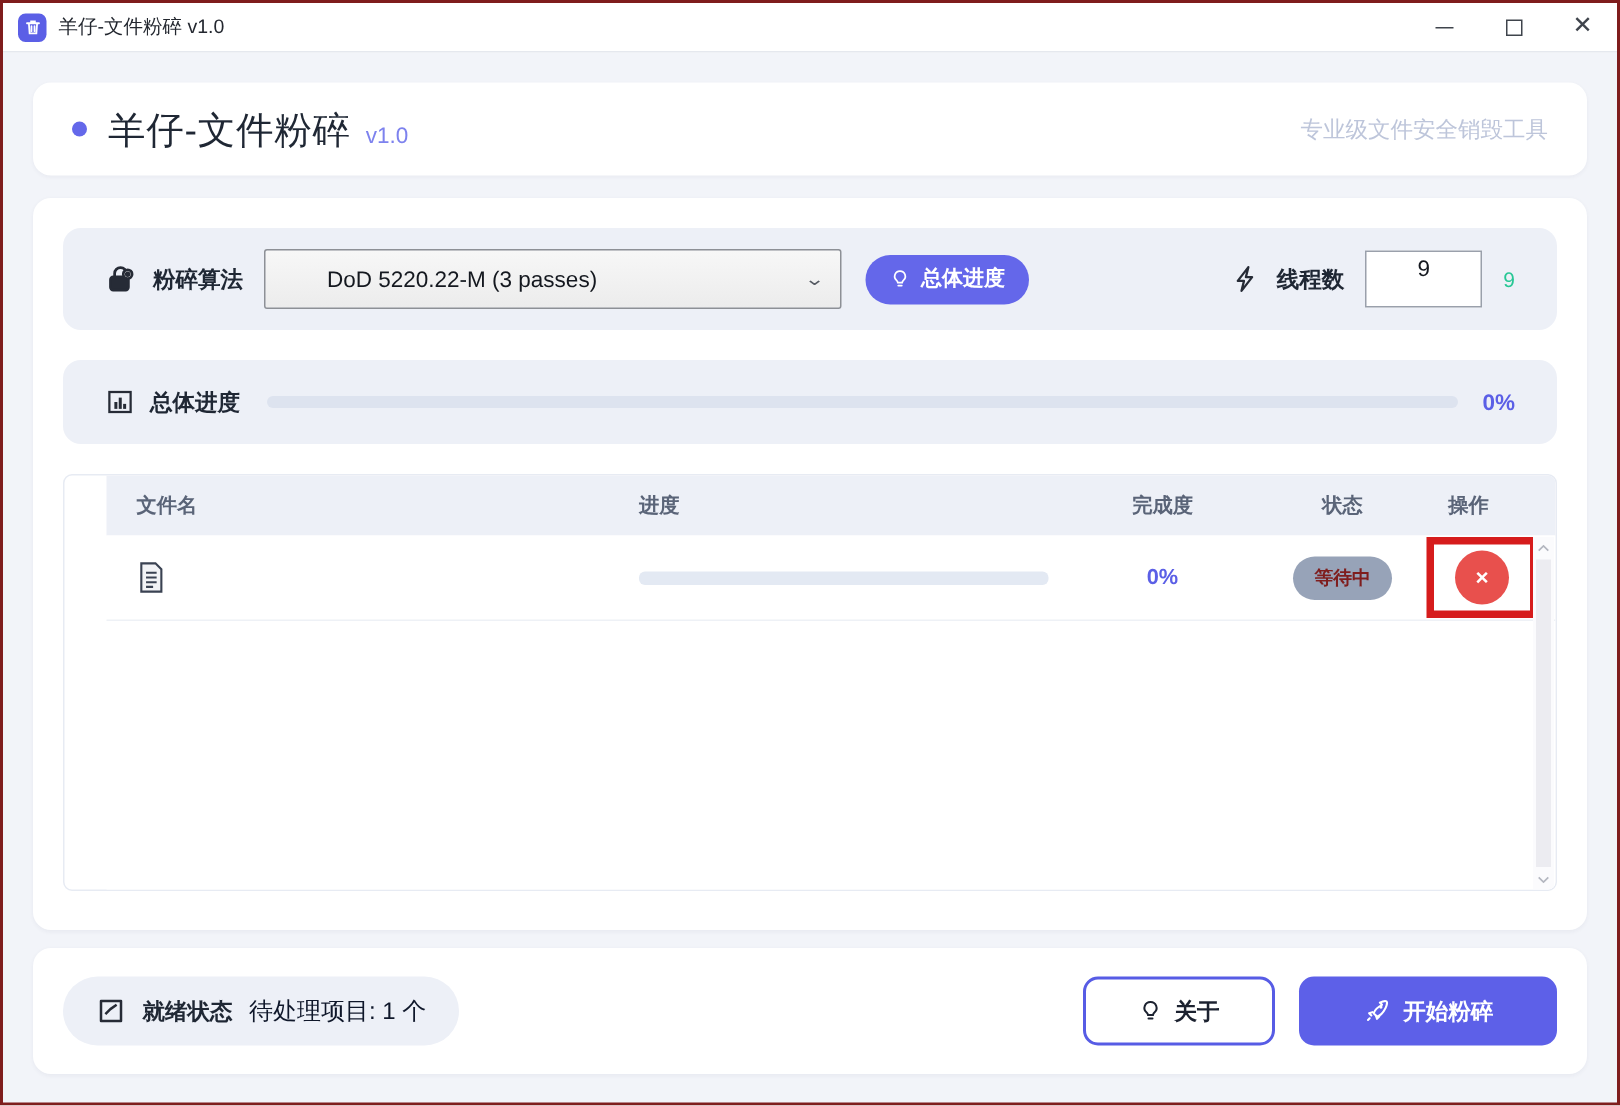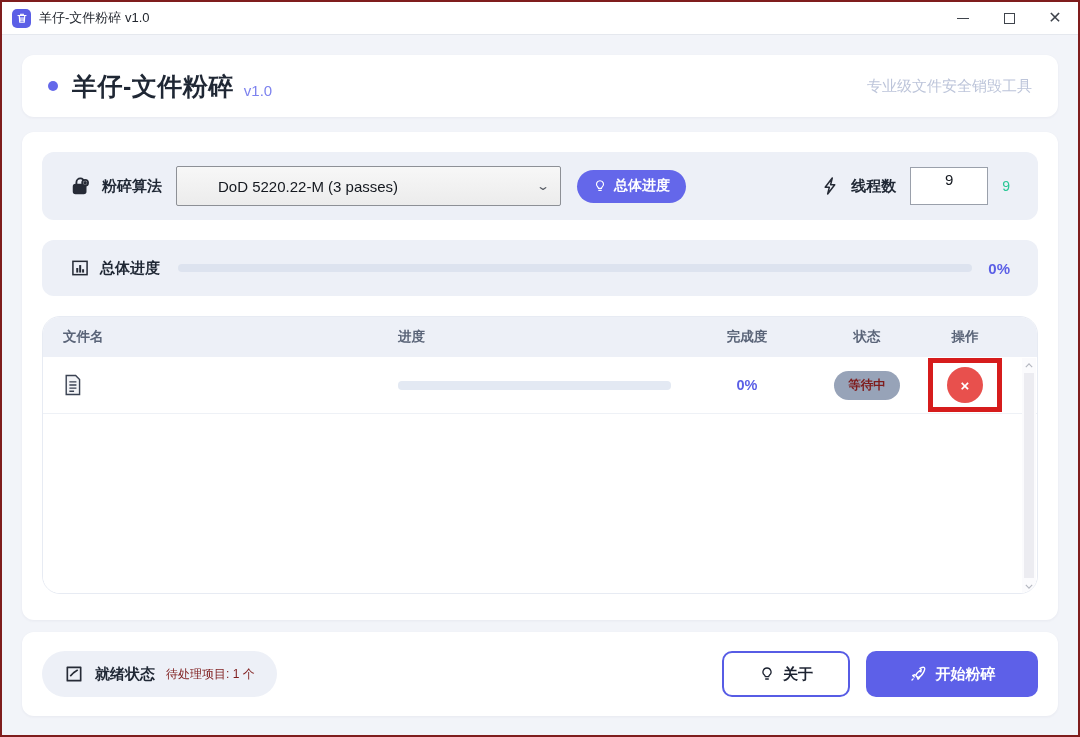--- a/index.html
+++ b/index.html
@@ -16,21 +16,21 @@
   .win-min-glyph { width:12px; height:0; border-top:1.6px solid #3f444c; display:inline-block; }
   .win-max-glyph { width:11px; height:11px; border:1.4px solid #3f444c; display:inline-block; }
   .win-close-glyph { font-size:16px; line-height:1; color:#3f444c; }
 
   
   .content { flex:1; padding:20px; display:flex; flex-direction:column; }
   .card { background:#fff; border-radius:12px; box-shadow:0 1px 3px rgba(30,40,70,.05); }
 
   .header-card { height:62px; display:flex; align-items:center; padding:0 26px; margin-bottom:15px; }
   .header-dot { width:10px; height:10px; border-radius:50%; background:#6468ea; margin-right:14px; }
-  .header-title { font-size:25px; font-weight:bold; color:#1f2734; letter-spacing:.5px; }
+  .header-title { font-size:25px; font-weight:normal; color:#1f2734; letter-spacing:.5px; }
   .header-version { font-size:15px; color:#7d82ee; margin-left:10px; margin-top:8px; }
   .header-spacer { flex:1; }
   .header-subtitle { font-size:15px; color:#bdc5da; }
 
   .main-card { height:488px; padding:20px; margin-bottom:12px; }
 
   .panel { background:#edf0f7; border-radius:12px; display:flex; align-items:center; padding:0 28px; }
   .settings-panel { height:68px; margin-bottom:20px; }
   .panel-label { font-size:15px; font-weight:bold; color:#1f2734; margin-left:10px; white-space:nowrap; }
 
@@ -43,21 +43,21 @@
 
   .threads-group { display:flex; align-items:center; margin-left:auto; }
   .threads-input { margin-left:14px; width:78px; height:38px; background:#fff; border:1px solid #9aa0ab; font-size:15px; color:#14181f; text-align:center; padding-bottom:14px; font-family:inherit; }
   .threads-hint { margin-left:14px; font-size:14px; color:#28c795; }
 
   .progress-panel { height:56px; margin-bottom:20px; }
   .overall-track { flex:1; height:8px; border-radius:4px; background:#dde3ef; margin:0 16px 0 18px; overflow:hidden; }
   .overall-percent { font-size:15px; font-weight:bold; color:#5b5fe6; }
 
   
-  .table-box { border:1px solid #e7ebf3; border-radius:18px; overflow:hidden; height:278px; position:relative; background:#fff; }
+  .table-box { border:1px solid #e7ebf3; border-radius:6px; overflow:hidden; height:278px; position:relative; background:#fff;padding-left:28px; }
   .t-header { display:flex; align-items:center; height:40px; background:#edf0f7; font-size:13.5px; font-weight:bold; color:#5a6478; padding-right:30px; }
   .t-body { position:relative; height:237px; background:#fff; }
   .t-row { display:flex; align-items:center; height:57px; border-bottom:1px solid #eef1f6; padding-right:30px; }
   .col-name { flex:0 0 355px; padding-left:20px; display:flex; align-items:center; gap:11px; min-width:0; }
   .col-prog { flex:0 0 285px; }
   .col-done { flex:0 0 128px; text-align:center; }
   .col-status { flex:0 0 112px; text-align:center; }
   .col-action { flex:1; display:flex; justify-content:center; }
   .t-header .col-name { padding-left:20px; }
   .filename { font-size:14.5px; color:#2b3242; white-space:nowrap; overflow:hidden; max-width:298px; }
@@ -69,21 +69,21 @@
   .annotation-rect { position:absolute; inset:0; border:5px solid #d61c1c; pointer-events:none; }
 
   .scrollbar { position:absolute; top:1px; right:1px; bottom:1px; width:14px; background:#fbfbfd; display:flex; flex-direction:column; align-items:center; }
   .scroll-arrow { height:14px; display:flex; align-items:center; justify-content:center; color:#b4b7c0; font-size:9px; flex:0 0 auto; }
   .scroll-thumb { flex:1; width:10px; background:#ececf1; margin:1px 0; }
 
   
   .footer-card { height:84px; display:flex; align-items:center; padding:0 20px; }
   .status-pill { background:#edf0f7; border-radius:999px; height:46px; display:flex; align-items:center; padding:12px 22px; gap:11px; }
   .status-title { font-size:15px; font-weight:bold; color:#1f2734; }
-  .status-detail { font-size:12px; color:#7f1d1d; }
+  .status-detail { font-size:16px; color:#0f172a; }
   .footer-spacer { flex:1; }
   .about-btn { width:128px; height:46px; background:#fff; border:2px solid #575ce5; border-radius:10px; display:flex; align-items:center; justify-content:center; gap:8px; font-size:15px; font-weight:bold; color:#1c2230; cursor:pointer; font-family:inherit; }
   .start-btn { width:172px; height:46px; margin-left:16px; background:#5d60e8; border:none; border-radius:10px; display:flex; align-items:center; justify-content:center; gap:9px; font-size:15px; font-weight:bold; color:#fff; cursor:pointer; font-family:inherit; }
   .icon { display:inline-flex; align-items:center; justify-content:center; }
 </style>
 </head>
 <body>
 
 <div class="window">
 

